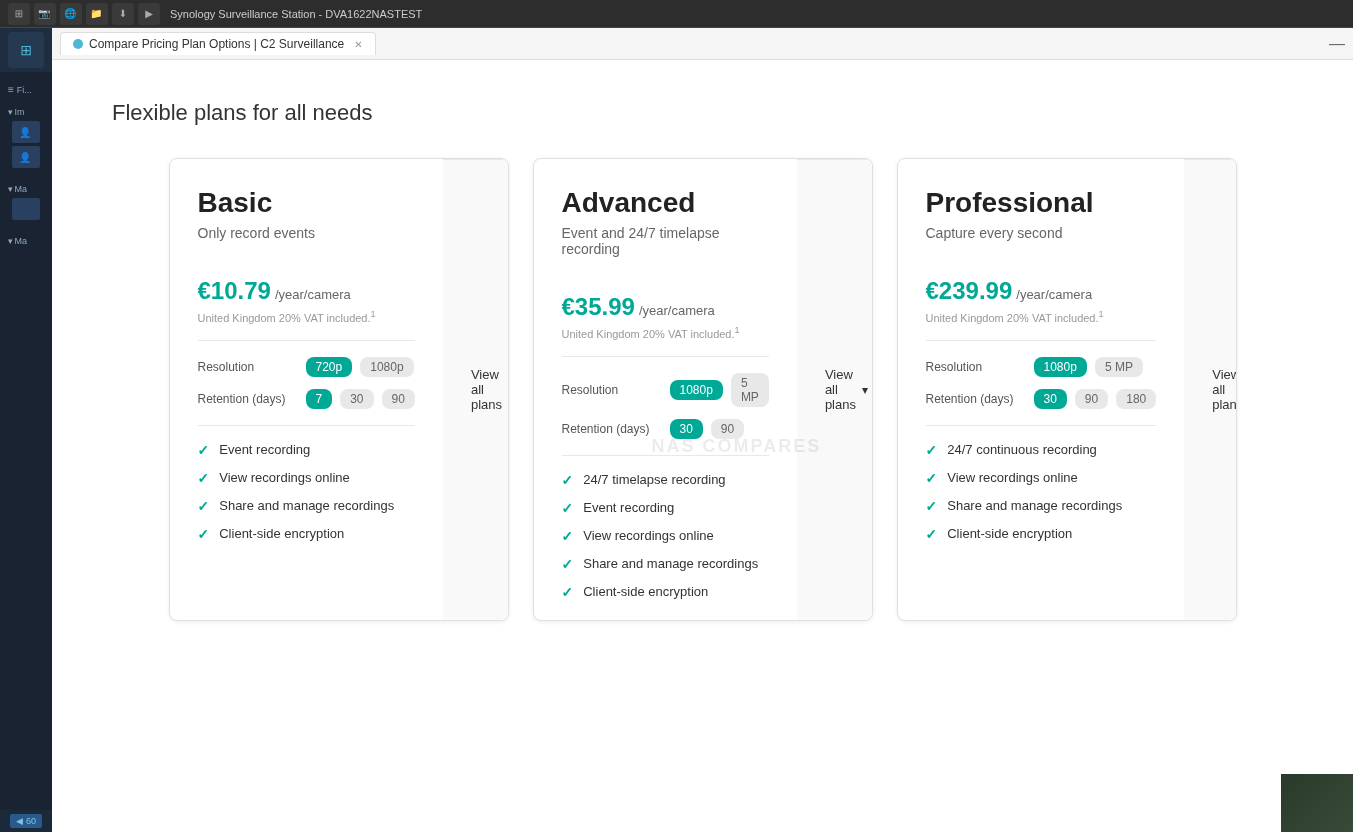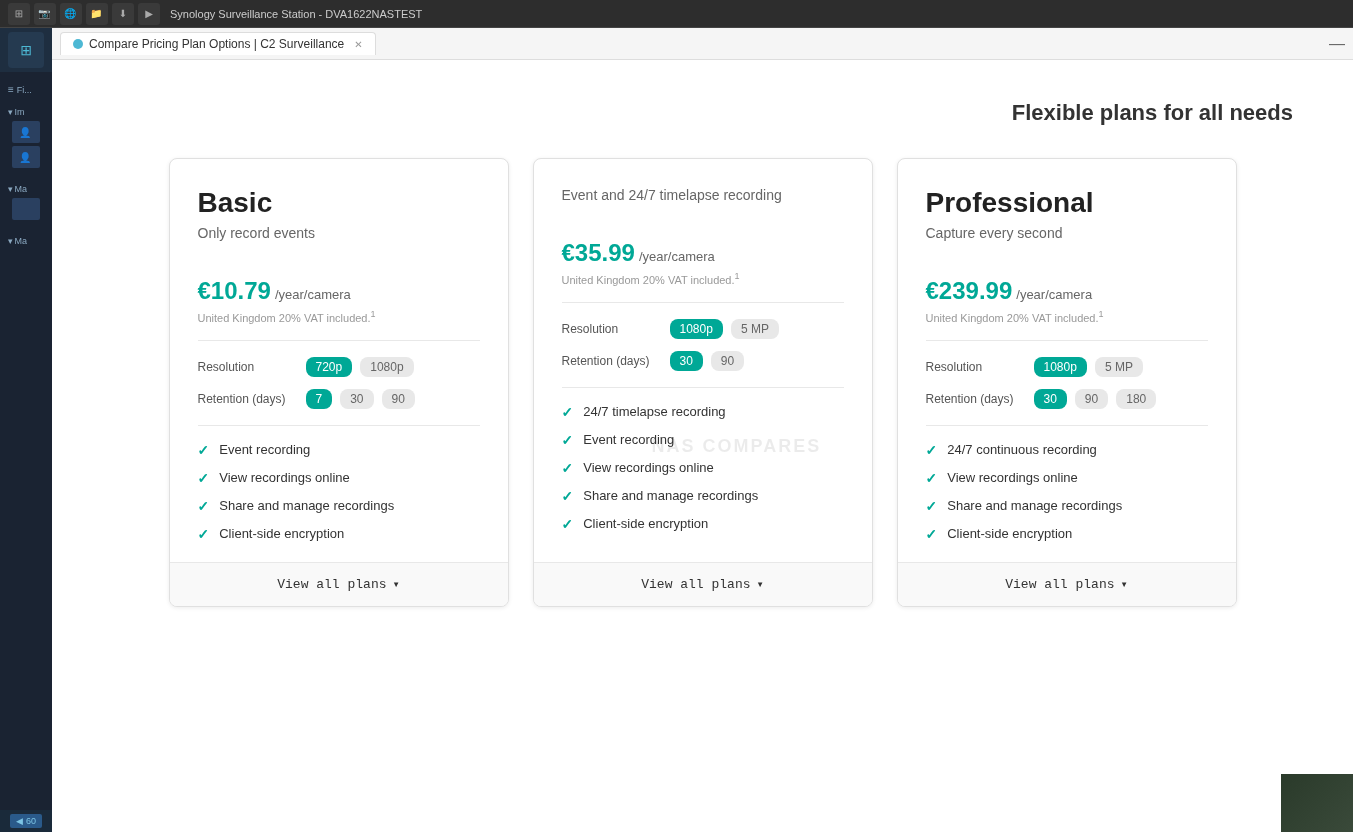--- a/index.html
+++ b/index.html
@@ -93,43 +93,43 @@
 
     
     .pricing-page {
       flex: 1;
       background: white;
       overflow-y: auto;
       padding: 40px 60px;
     }
 
     .page-title {
-      text-align: right;
+      text-align: left;
       font-size: 22px;
-      font-weight: 700;
+      font-weight: 400;
       color: #333;
       margin-bottom: 32px;
     }
 
     .plans-grid {
       display: flex;
       gap: 24px;
       justify-content: center;
       max-width: 1100px;
       margin: 0 auto;
     }
 
     .plan-card {
       background: white;
       border: 1px solid #e0e0e0;
       border-radius: 8px;
       flex: 1;
       max-width: 340px;
       display: flex;
-      flex-direction: column;
+      flex-direction: row;
       overflow: hidden;
       box-shadow: 0 1px 4px rgba(0,0,0,0.08);
     }
 
     .plan-body {
       padding: 28px 28px 20px;
       flex: 1;
     }
 
     .plan-name {
@@ -234,21 +234,20 @@
     }
 
     .plan-footer {
       border-top: 1px solid #e8e8e8;
       background: #f9f9f9;
       padding: 14px 28px;
       display: flex;
       align-items: center;
       justify-content: center;
       cursor: pointer;
-      font-family: Liberation Mono, monospace;
     }
 
     .view-all-btn {
       font-size: 13px;
       color: #333;
       display: flex;
       align-items: center;
       gap: 6px;
       font-weight: 500;
     }
@@ -406,20 +405,21 @@
           <div class="plan-footer">
             <div class="view-all-btn">
               <span>View all plans</span>
               <span class="chevron-down">▾</span>
             </div>
           </div>
         </div>
 
         <div class="plan-card">
           <div class="plan-body">
+            <div class="plan-name">Advanced</div>
             <div class="plan-subtitle">Event and 24/7 timelapse recording</div>
             <div class="plan-price">
               <span class="price-amount">€35.99</span>
               <span class="price-period">/year/camera</span>
             </div>
             <div class="price-vat">
               <span>United Kingdom 20% VAT included.</span><sup>1</sup>
             </div>
             <hr class="divider">
             <div class="resolution-row">

